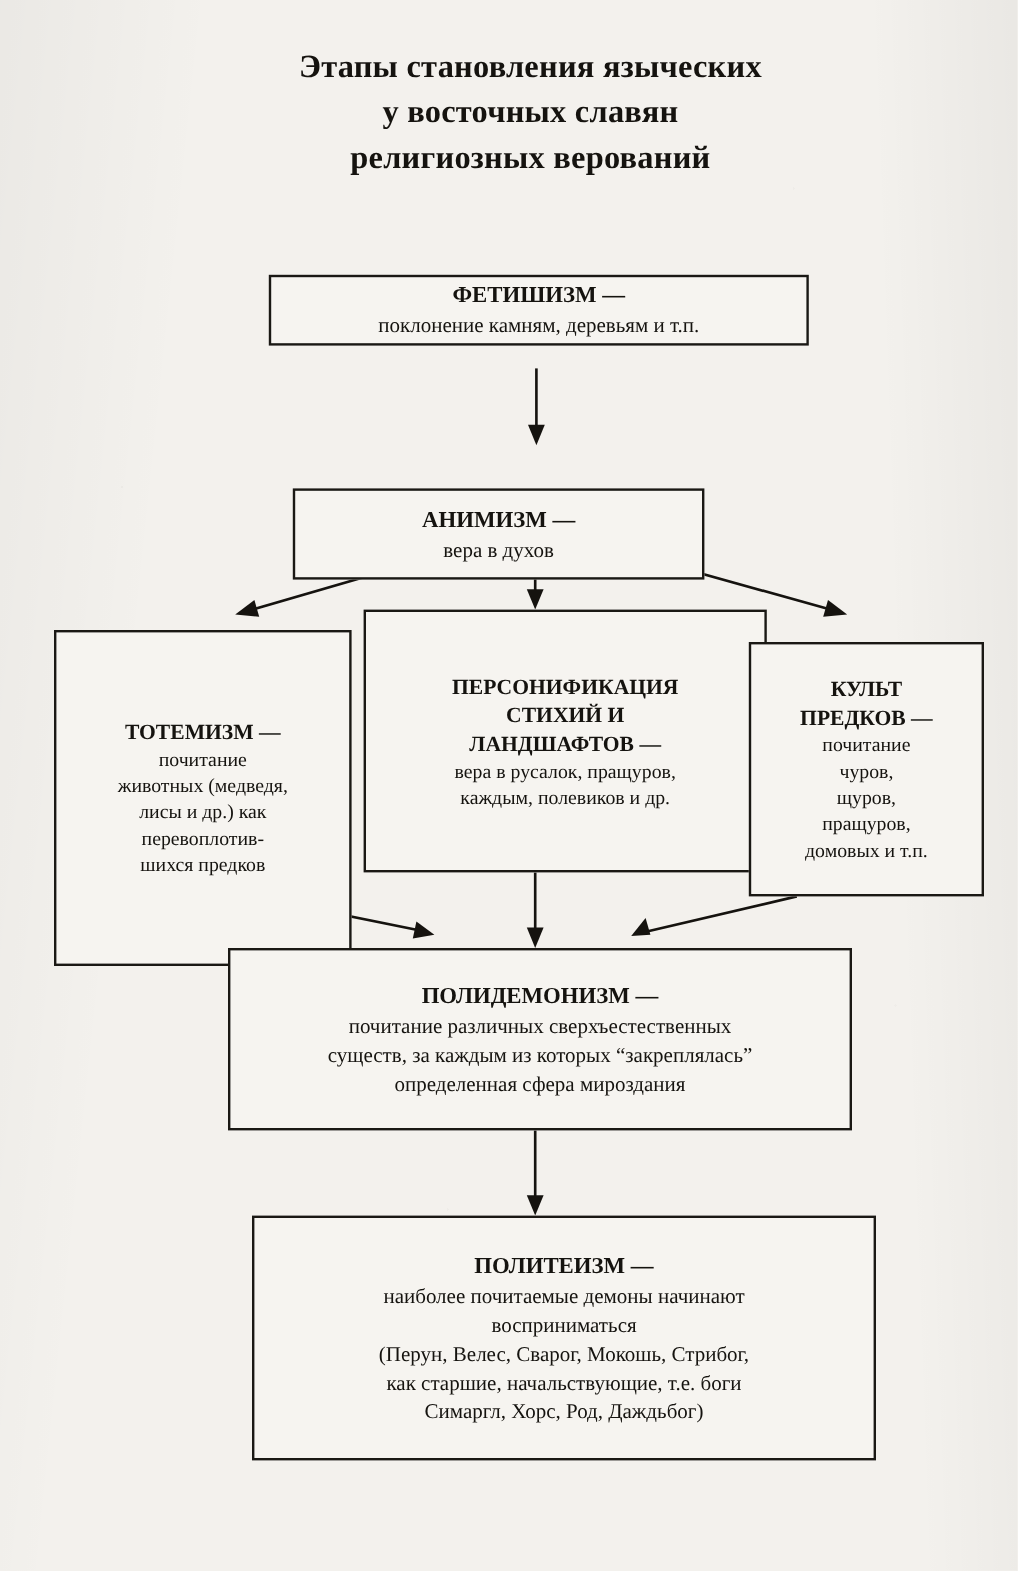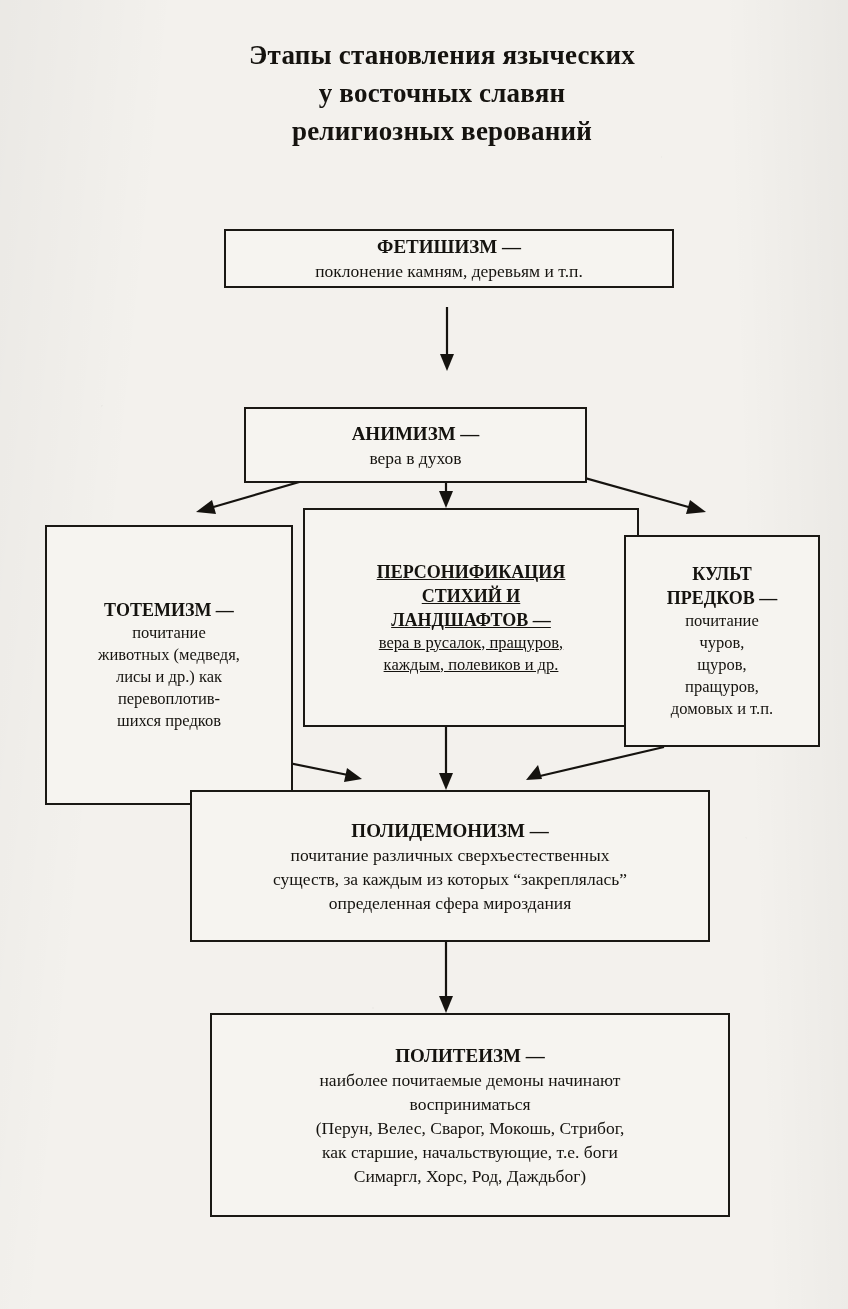--- a/index.html
+++ b/index.html
@@ -72,21 +72,21 @@
     line-height: 24px;
     display: block;
   }
   .node.small .head { font-size: 18px; line-height: 24px; }
   .node.small .body { font-size: 16.5px; line-height: 22px; }
 
   
   #node-fetishism { left: 224px; top: 229px; width: 450px; height: 59px; }
   #node-animism   { left: 244px; top: 371px; width: 343px; height: 76px; margin-top: 36px; }
   #node-totemism  { left: 45px;  top: 525px; width: 248px; height: 280px; }
-  #node-person    { left: 303px; top: 508px; width: 336px; height: 219px; text-decoration: underline; }
+  #node-person    { left: 303px; top: 508px; width: 336px; height: 219px; }
   #node-ancestors { left: 624px; top: 535px; width: 196px; height: 212px; }
   #node-polidem   { left: 190px; top: 790px; width: 520px; height: 152px; }
   #node-politeism { left: 210px; top: 1013px; width: 520px; height: 204px; }
 
   svg.arrows {
     position: absolute;
     left: 0; top: 0;
     width: 848px; height: 1309px;
     pointer-events: none;
   }

